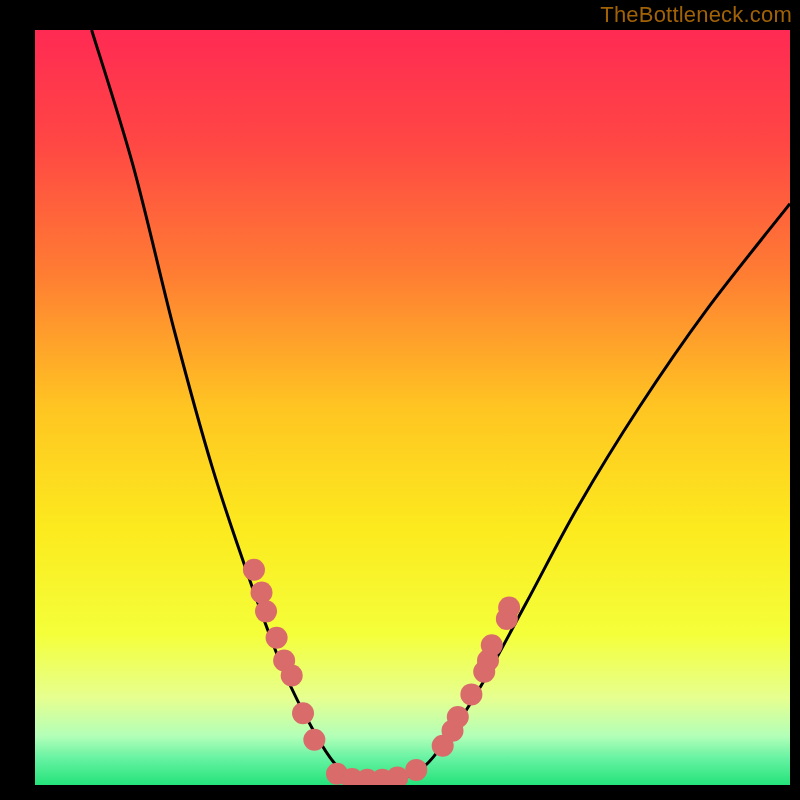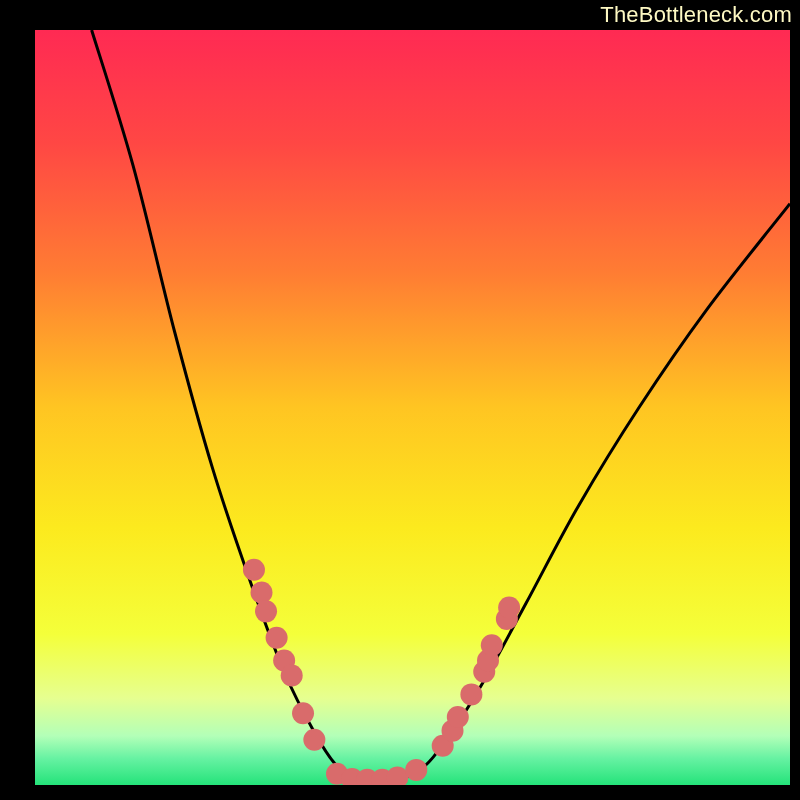--- a/index.html
+++ b/index.html
@@ -15,21 +15,21 @@
     position: absolute;
     left: 0; top: 0;
     width: 800px;
     height: 800px;
     background: #000;
   }
   .watermark {
     position: absolute;
     top: 2px;
     right: 8px;
-    color: #fef9c3;
+    color: #a16207;
     font-size: 22px;
     letter-spacing: 0.2px;
     z-index: 50;
   }
   svg {
     position: absolute;
     left: 0; top: 0;
   }
 </style>
 </head>

